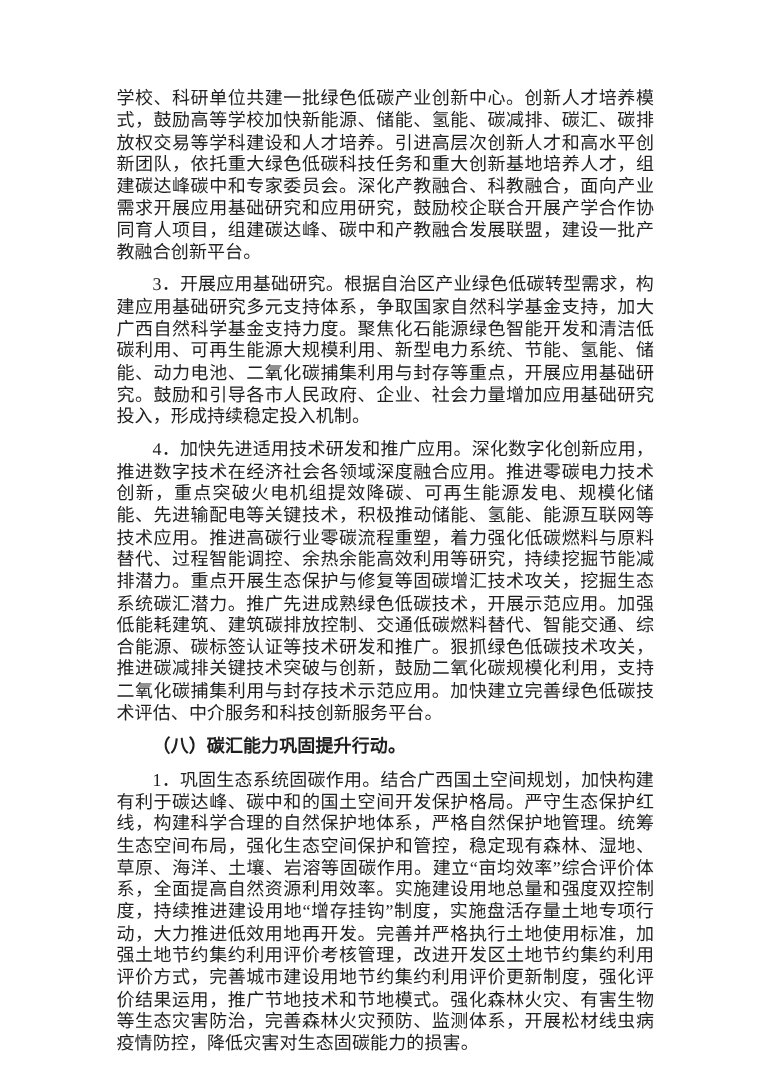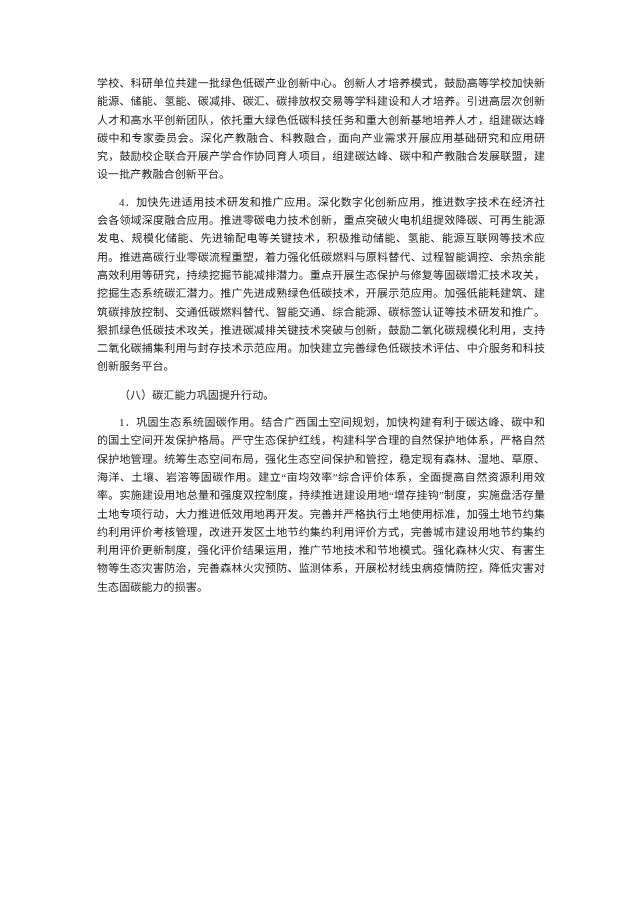--- a/index.html
+++ b/index.html
@@ -13,44 +13,45 @@
     position: relative;
     overflow: hidden;
     font-family: "Liberation Serif", "DejaVu Serif", serif;
   }
   .doc-page {
     position: absolute;
     left: 97px;
     top: 74px;
     width: 448px;
     color: #1f1f1f;
-    font-size: 11px;
+    font-size: 15px;
     line-height: 18.3px;
     text-align: justify;
     text-justify: inter-ideograph;
     letter-spacing: 0.1px;
   }
   .doc-page p {
     margin: 0 0 9px 0;
     text-indent: 2em;
   }
   .doc-page p.no-indent {
     text-indent: 0;
   }
   .doc-page p.section-heading {
-    font-weight: 400;
+    font-weight: 700;
     margin: 10px 0 9px 0;
   }
 </style>
 </head>
 <body>
 
 <div class="doc-page">
   <p class="no-indent">学校、科研单位共建一批绿色低碳产业创新中心。创新人才培养模式，鼓励高等学校加快新能源、储能、氢能、碳减排、碳汇、碳排放权交易等学科建设和人才培养。引进高层次创新人才和高水平创新团队，依托重大绿色低碳科技任务和重大创新基地培养人才，组建碳达峰碳中和专家委员会。深化产教融合、科教融合，面向产业需求开展应用基础研究和应用研究，鼓励校企联合开展产学合作协同育人项目，组建碳达峰、碳中和产教融合发展联盟，建设一批产教融合创新平台。</p>
 
+  <p>3．开展应用基础研究。根据自治区产业绿色低碳转型需求，构建应用基础研究多元支持体系，争取国家自然科学基金支持，加大广西自然科学基金支持力度。聚焦化石能源绿色智能开发和清洁低碳利用、可再生能源大规模利用、新型电力系统、节能、氢能、储能、动力电池、二氧化碳捕集利用与封存等重点，开展应用基础研究。鼓励和引导各市人民政府、企业、社会力量增加应用基础研究投入，形成持续稳定投入机制。</p>
 
   <p>4．加快先进适用技术研发和推广应用。深化数字化创新应用，推进数字技术在经济社会各领域深度融合应用。推进零碳电力技术创新，重点突破火电机组提效降碳、可再生能源发电、规模化储能、先进输配电等关键技术，积极推动储能、氢能、能源互联网等技术应用。推进高碳行业零碳流程重塑，着力强化低碳燃料与原料替代、过程智能调控、余热余能高效利用等研究，持续挖掘节能减排潜力。重点开展生态保护与修复等固碳增汇技术攻关，挖掘生态系统碳汇潜力。推广先进成熟绿色低碳技术，开展示范应用。加强低能耗建筑、建筑碳排放控制、交通低碳燃料替代、智能交通、综合能源、碳标签认证等技术研发和推广。狠抓绿色低碳技术攻关，推进碳减排关键技术突破与创新，鼓励二氧化碳规模化利用，支持二氧化碳捕集利用与封存技术示范应用。加快建立完善绿色低碳技术评估、中介服务和科技创新服务平台。</p>
 
   <p class="section-heading">（八）碳汇能力巩固提升行动。</p>
 
 
   <p>1．巩固生态系统固碳作用。结合广西国土空间规划，加快构建有利于碳达峰、碳中和的国土空间开发保护格局。严守生态保护红线，构建科学合理的自然保护地体系，严格自然保护地管理。统筹生态空间布局，强化生态空间保护和管控，稳定现有森林、湿地、草原、海洋、土壤、岩溶等固碳作用。建立“亩均效率”综合评价体系，全面提高自然资源利用效率。实施建设用地总量和强度双控制度，持续推进建设用地“增存挂钩”制度，实施盘活存量土地专项行动，大力推进低效用地再开发。完善并严格执行土地使用标准，加强土地节约集约利用评价考核管理，改进开发区土地节约集约利用评价方式，完善城市建设用地节约集约利用评价更新制度，强化评价结果运用，推广节地技术和节地模式。强化森林火灾、有害生物等生态灾害防治，完善森林火灾预防、监测体系，开展松材线虫病疫情防控，降低灾害对生态固碳能力的损害。</p>
 </div>
 
 </body></html>

